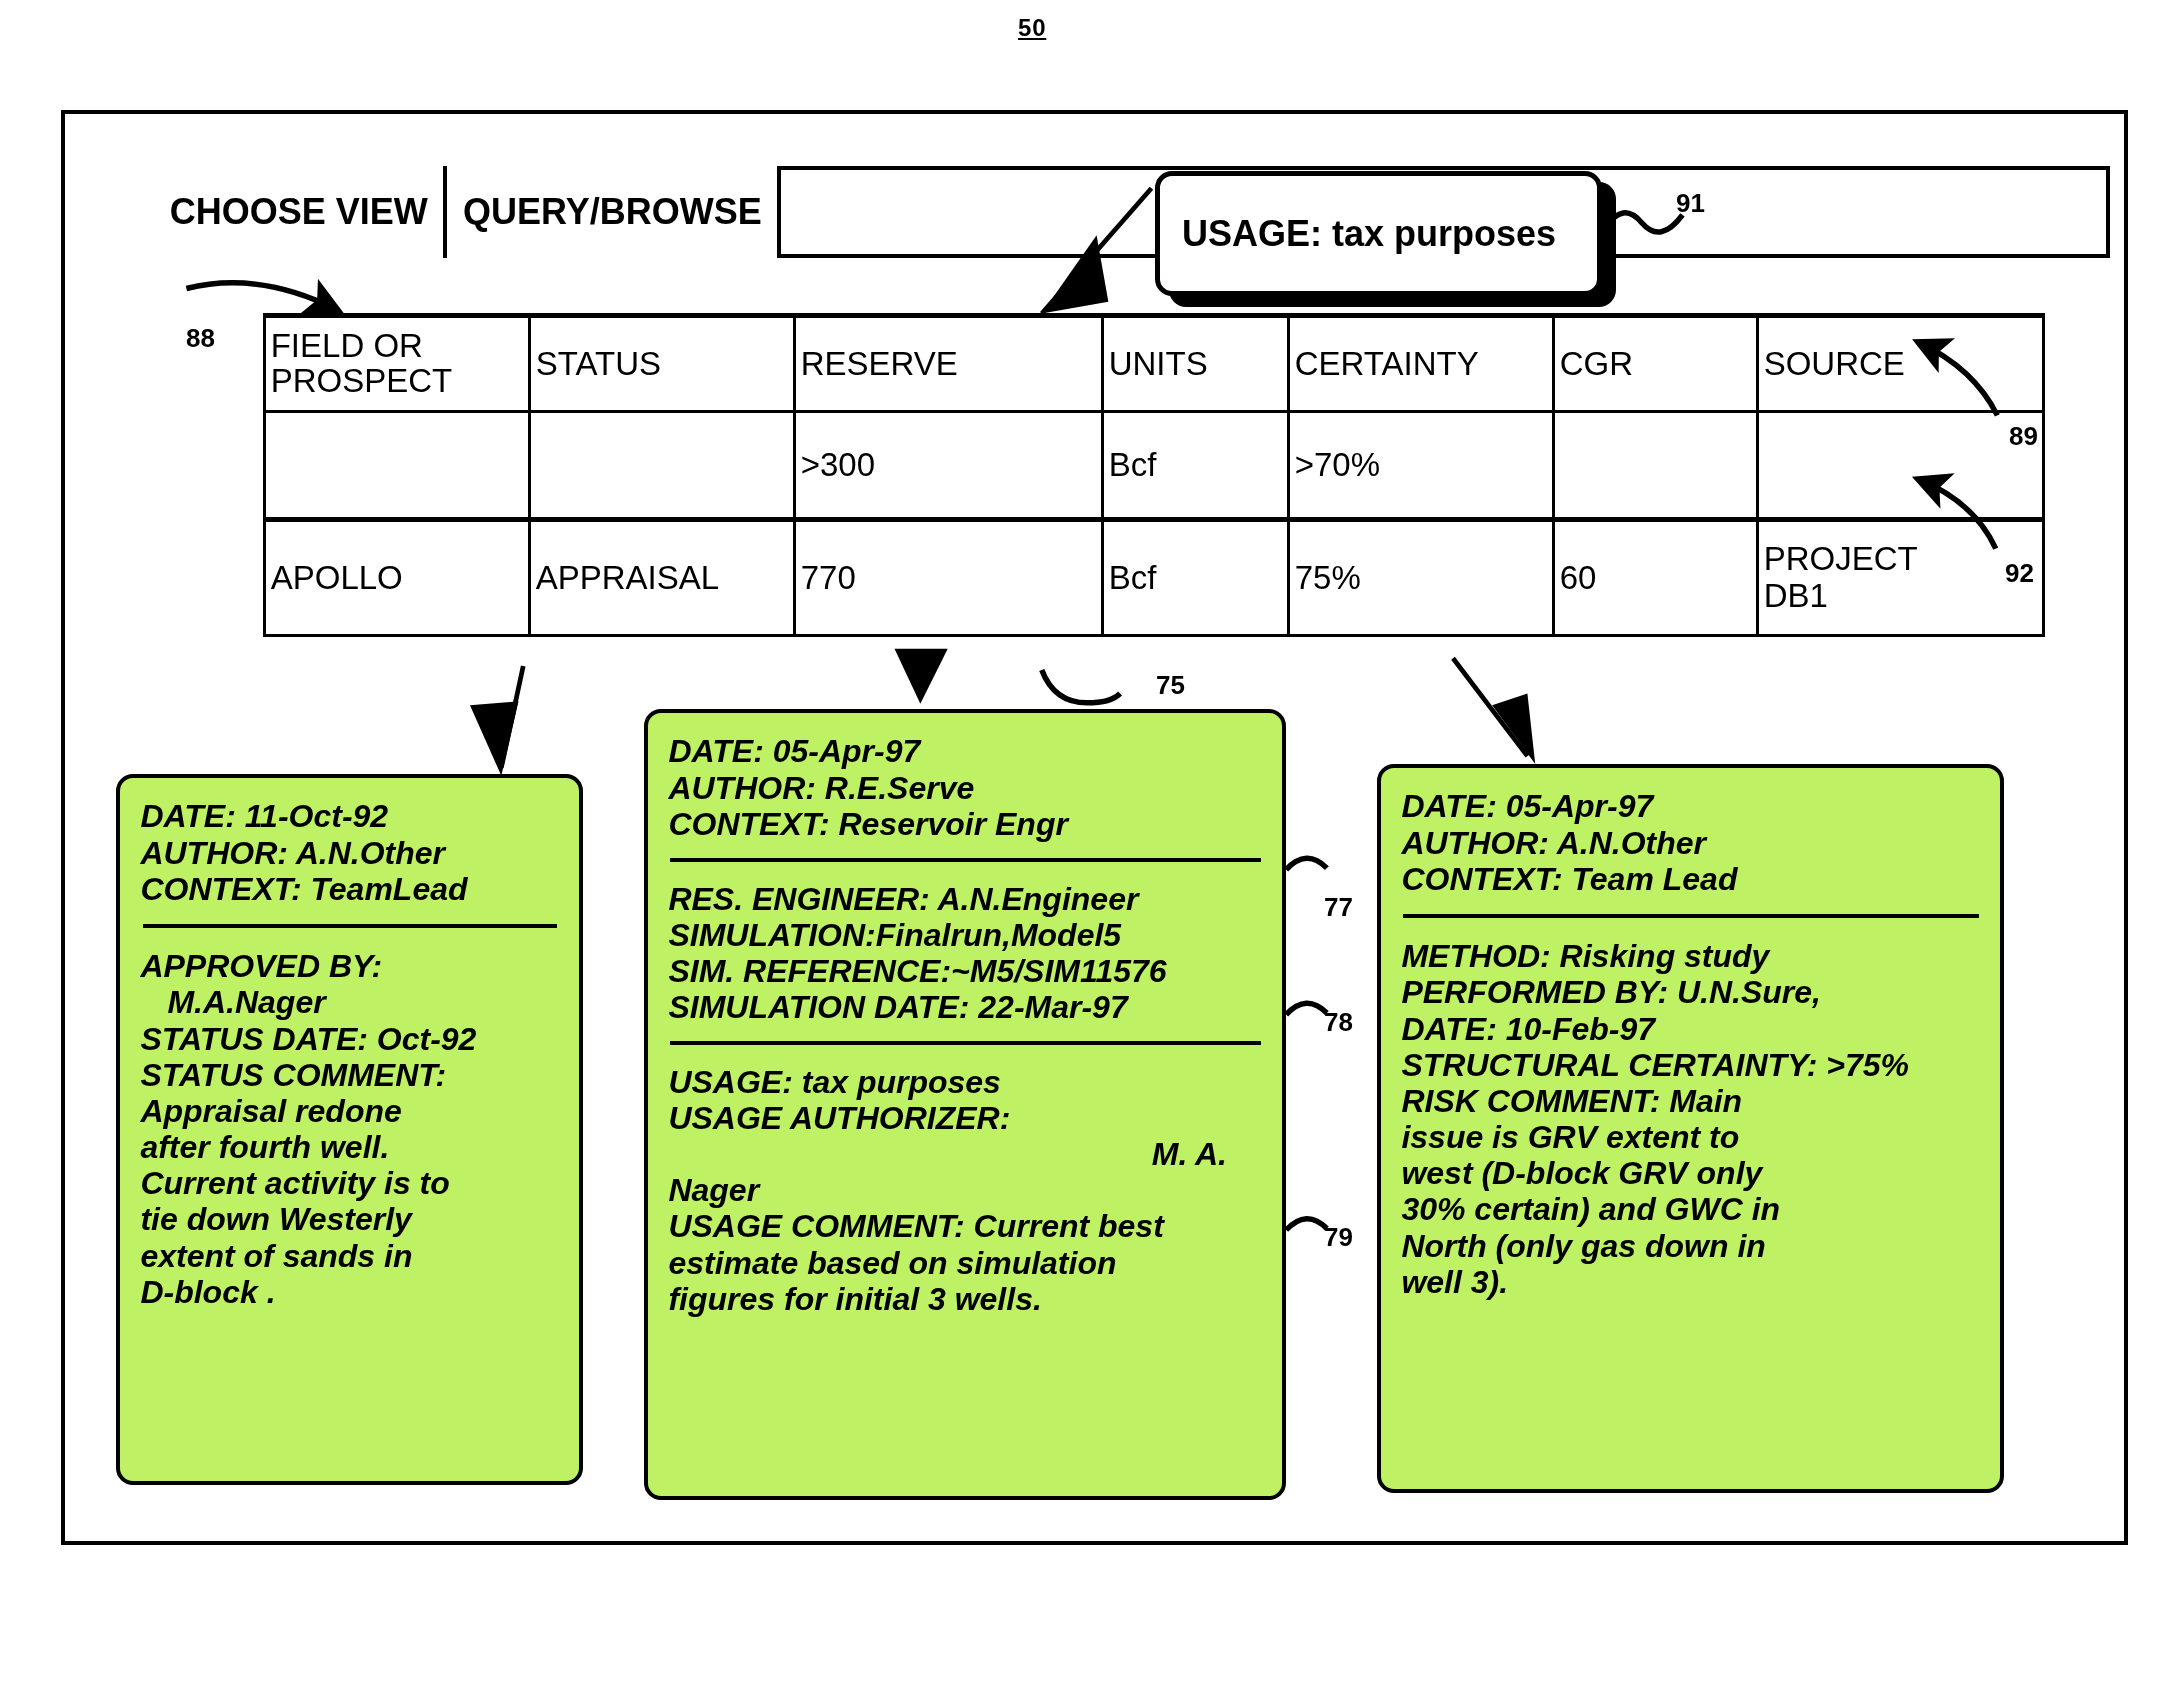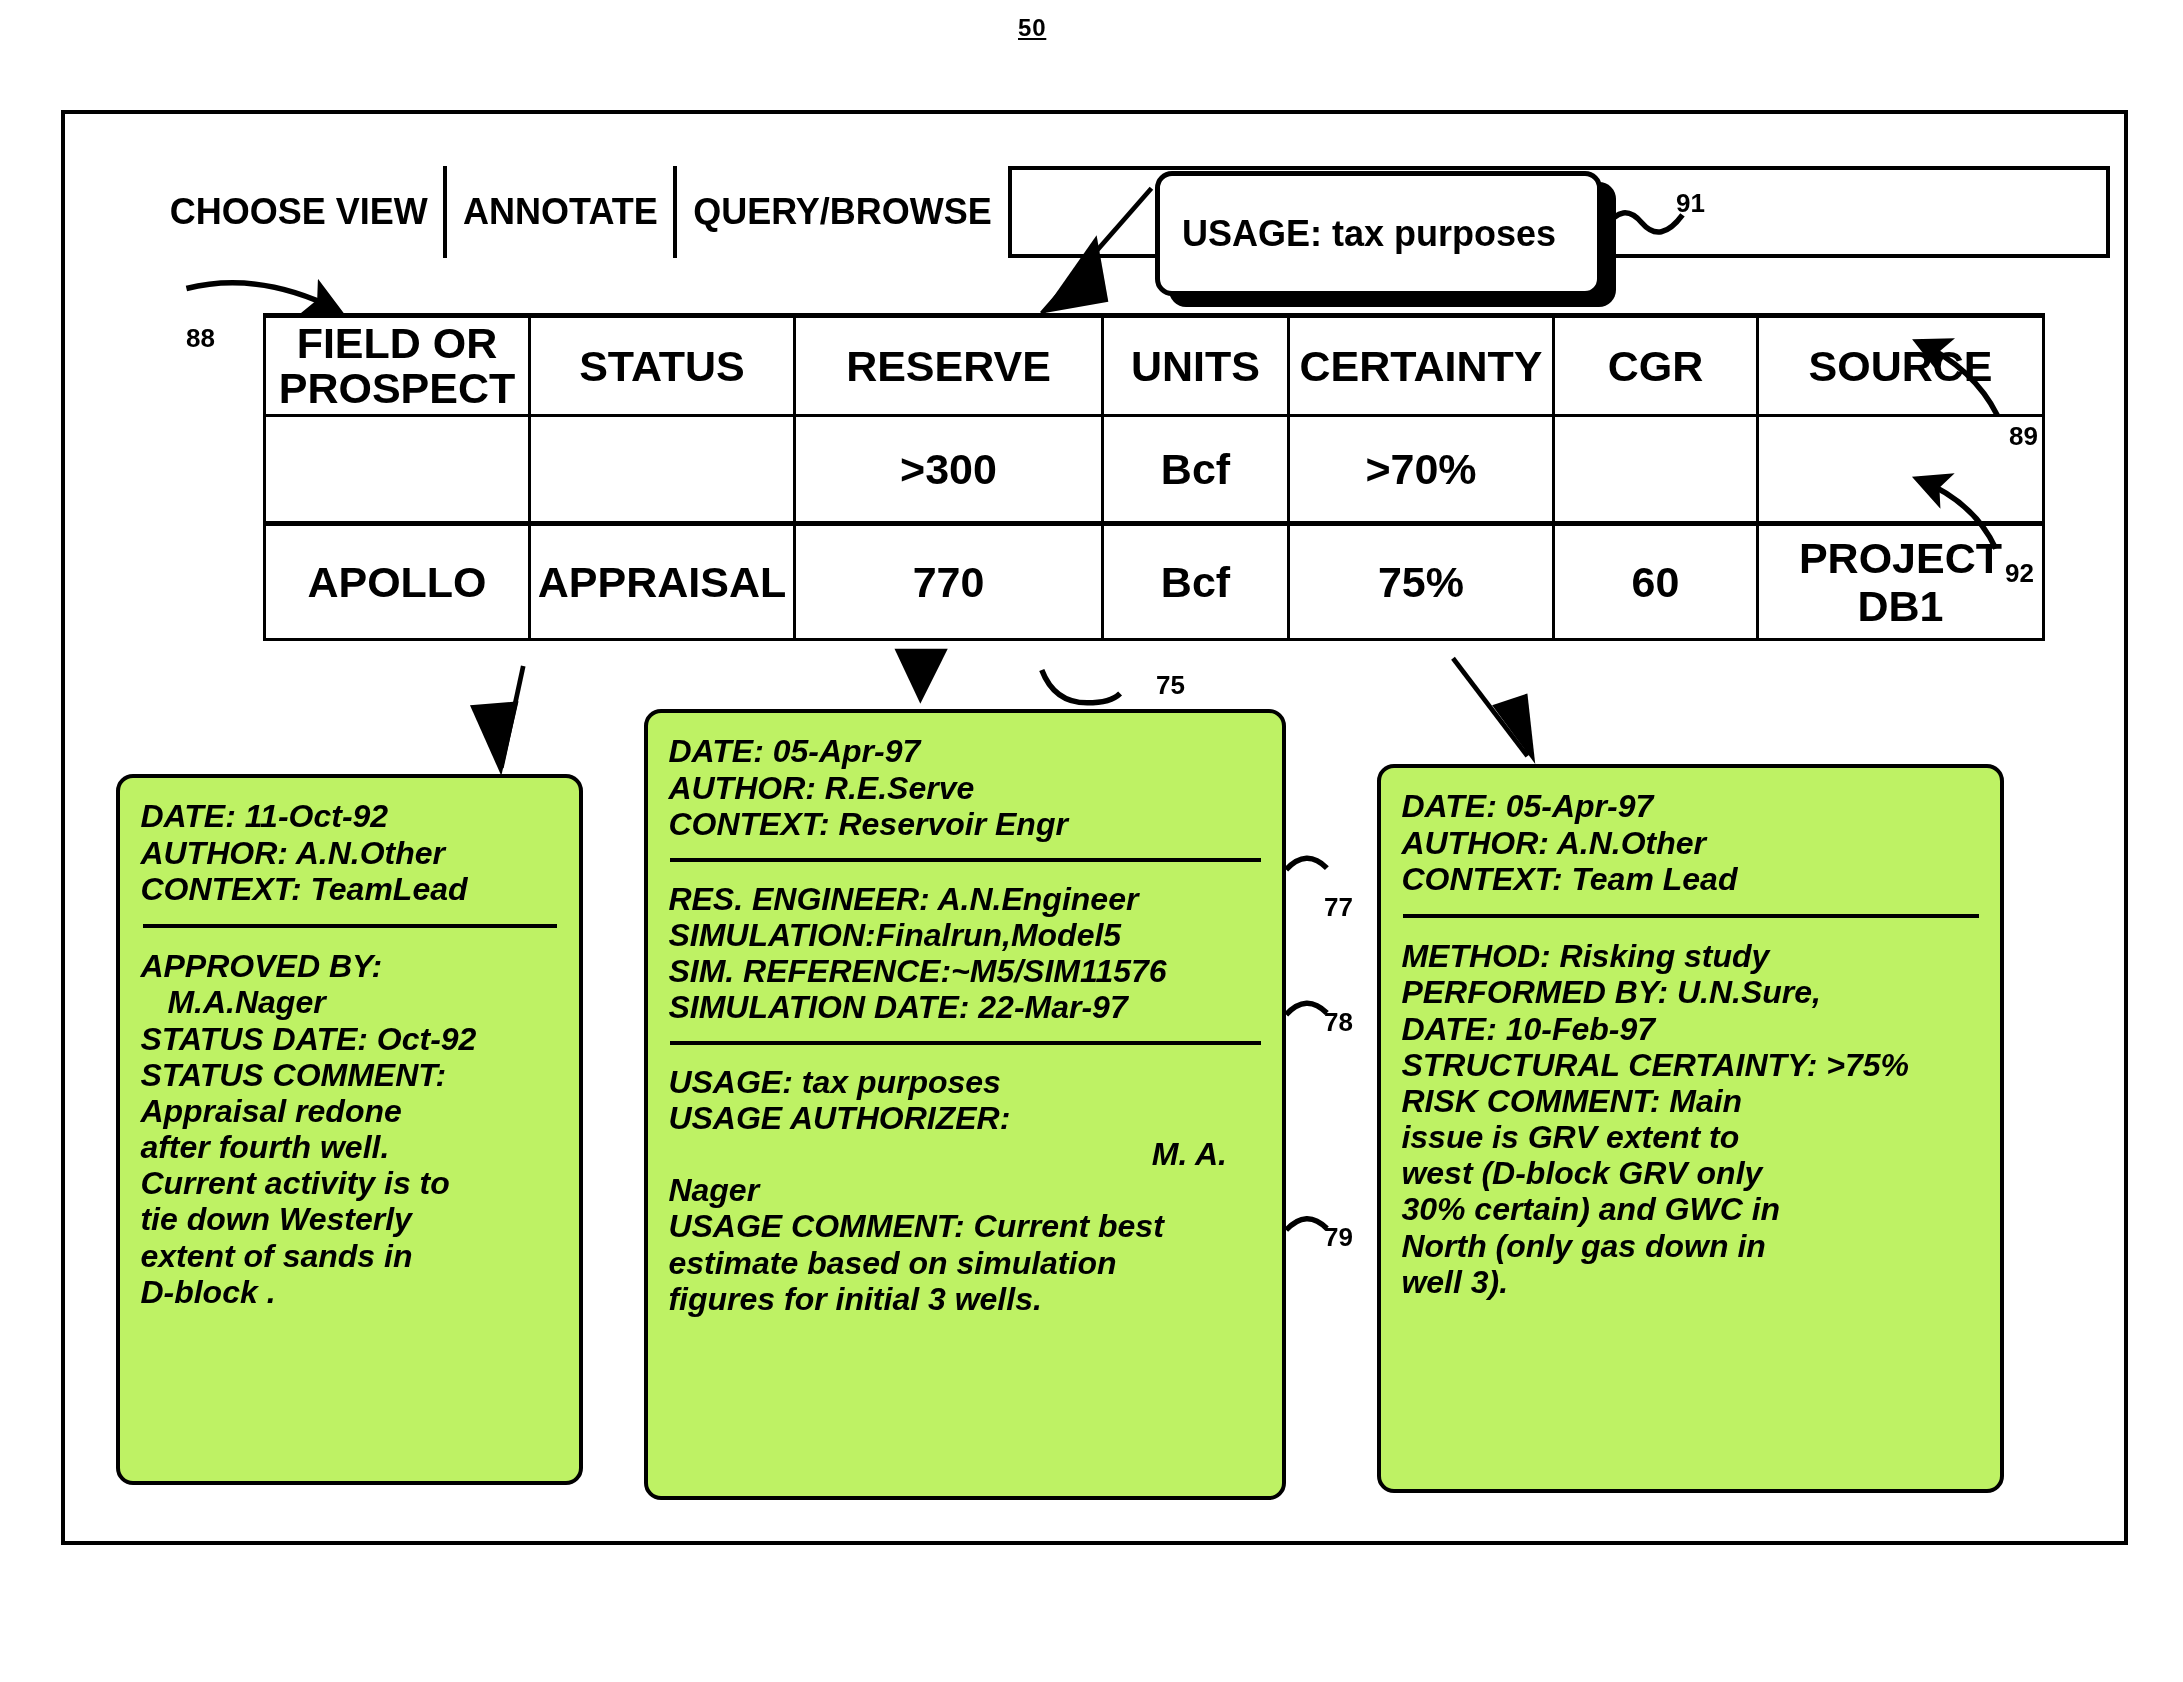--- a/index.html
+++ b/index.html
@@ -86,24 +86,24 @@
   
   #data-table {
     position: absolute;
     left: 263px; top: 313px;
     border-collapse: collapse;
     background: #fff;
     z-index: 4;
   }
   #data-table td, #data-table th {
     border: 3.1px solid #000;
-    text-align: center;
+    text-align: left;
     vertical-align: middle;
-    font-size: 43px;
-    font-weight: bold;
+    font-size: 33px;
+    font-weight: normal;
     padding: 3.1px 4.7px;
     background: #fff;
   }
   #data-table thead th {
     height: 96px;
     line-height: 1.05;
     border-top-width: 5.5px;
   }
   #data-table tbody tr.row-blank td { height: 108px; }
   #data-table tbody tr.row-apollo td {
@@ -187,21 +187,20 @@
 </head>
 <body>
 
 <div id="fig-number">50</div>
 
 <div id="outer-frame"></div>
 
 <div id="menubar-strip"></div>
 <div id="menubar-items">
   <div class="menu-item">CHOOSE VIEW</div>
-  <div class="menu-item">ANNOTATE</div>
   <div class="menu-item">QUERY/BROWSE</div>
 </div>
 
 <div id="usage-tooltip-shadow"></div>
 <div id="usage-tooltip">
   <span>USAGE: tax purposes</span>
 </div>
 
 <table id="data-table">
   <thead>

